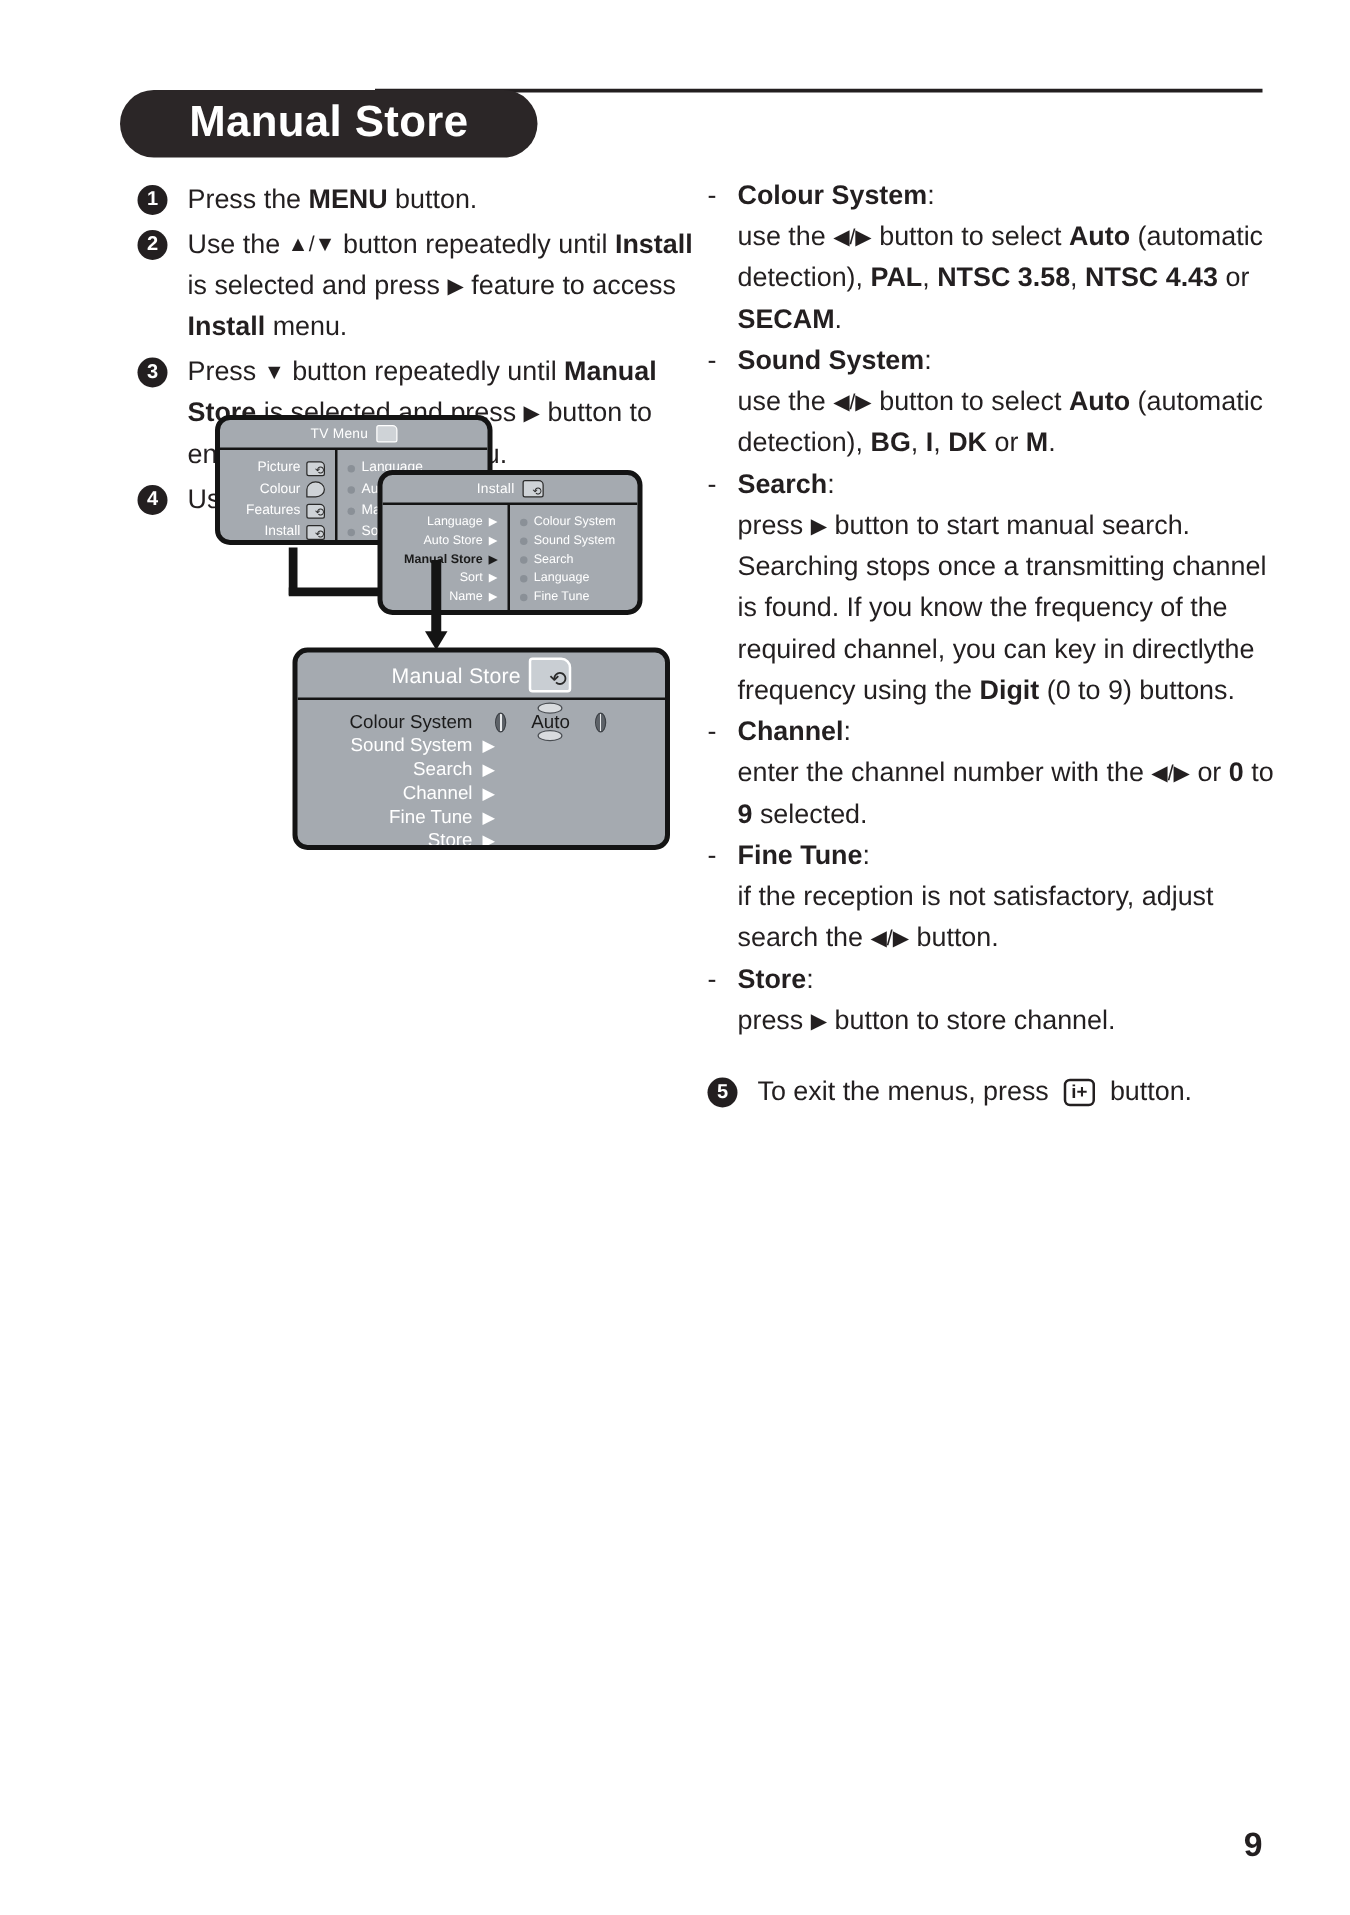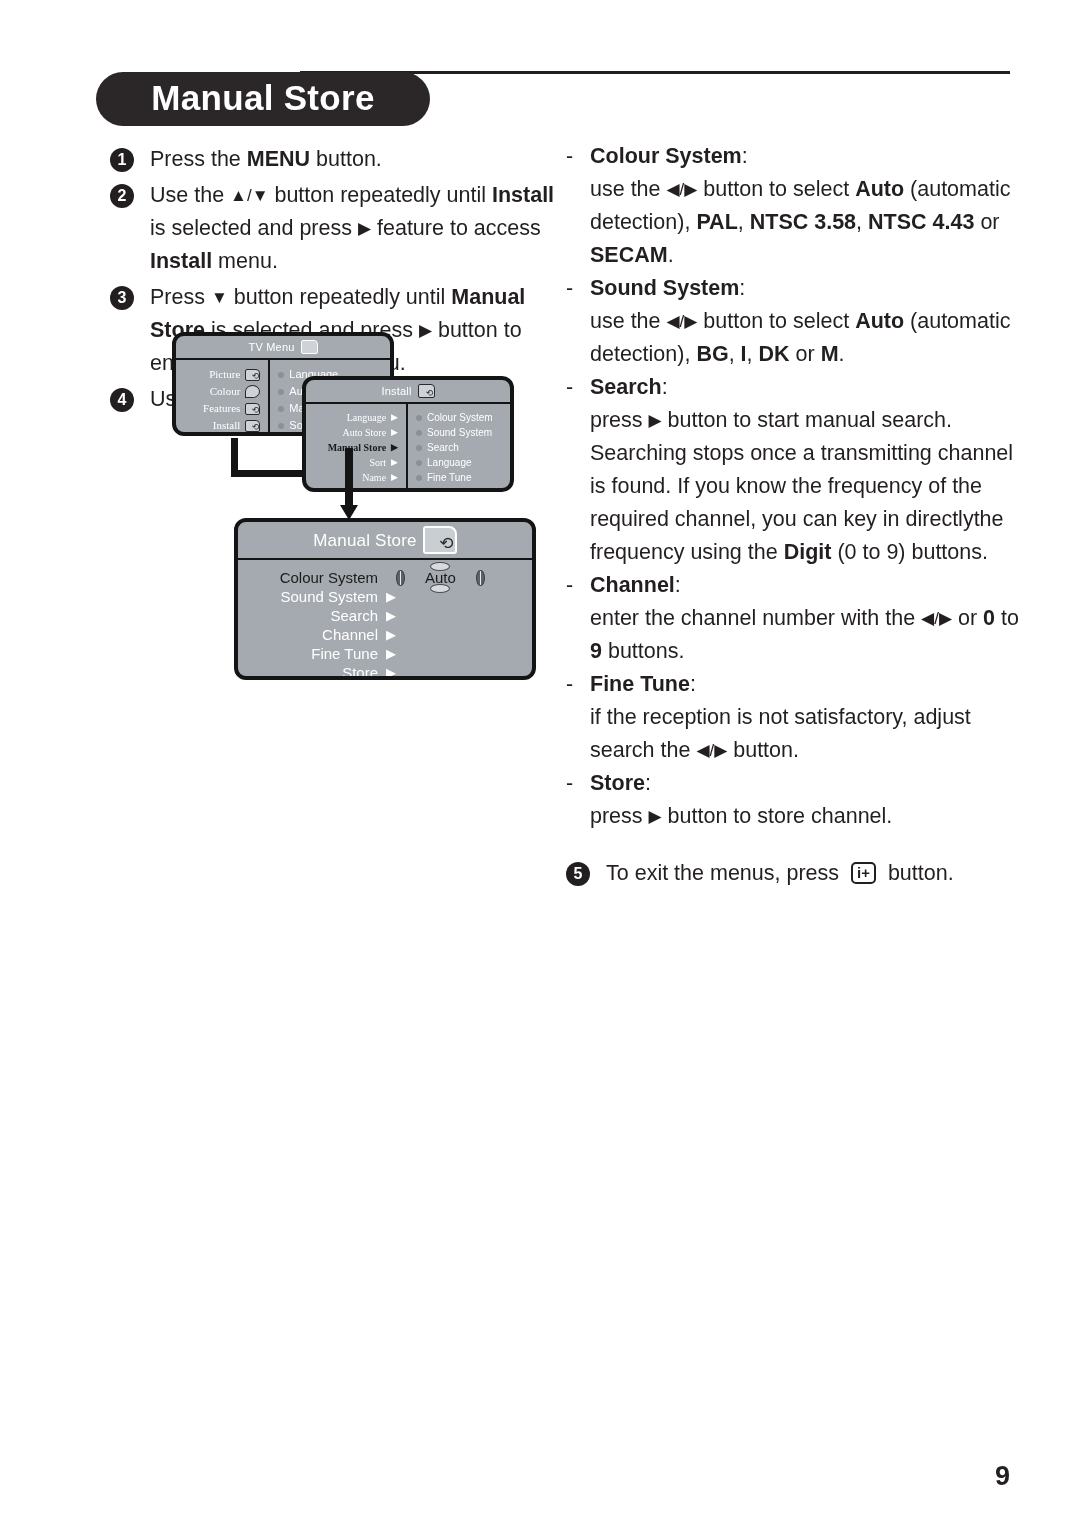--- a/index.html
+++ b/index.html
@@ -122,21 +122,21 @@
     align-items: center;
     justify-content: center;
     gap: 6px;
     border-bottom: 2px solid #141414;
     color: #ffffff;
     font-weight: normal;
     letter-spacing: .2px;
   }
   .osd .osd-body { display: flex; height: calc(100% - 24px); }
   .osd .osd-pane { padding: 6px 8px 6px 8px; box-sizing: border-box; }
-  .osd .osd-pane.left-pane  { border-right: 2px solid #141414; font-family: Liberation Serif, serif; }
+  .osd .osd-pane.left-pane  { border-right: 2px solid #141414; }
   .osd .osd-row {
     display: flex;
     align-items: center;
     gap: 5px;
     height: 17px;
     color: #ffffff;
     white-space: nowrap;
   }
   .osd .osd-row.sel { color: #1b1b1b; font-weight: bold; }
   .osd .osd-row.right-align { justify-content: flex-end; }
@@ -423,21 +423,21 @@
         <span class="tri">▶</span>
       </div>
     </div>
 </div>
 
 <div id="col-right" class="column">
   <div id="right-defs">
       <div class="defitem"><span class="dash">-</span><span class="defterm">Colour System</span><span>:</span><br><span>use the </span><span class="arw">◀/▶</span><span> button to select </span><span class="b">Auto</span><span> (automatic detection), </span><span class="b">PAL</span><span>, </span><span class="b">NTSC 3.58</span><span>, </span><span class="b">NTSC 4.43</span><span> or </span><span class="b">SECAM</span><span>.</span></div>
       <div class="defitem"><span class="dash">-</span><span class="defterm">Sound System</span><span>:</span><br><span>use the </span><span class="arw">◀/▶</span><span> button to select </span><span class="b">Auto</span><span> (automatic detection), </span><span class="b">BG</span><span>, </span><span class="b">I</span><span>, </span><span class="b">DK</span><span> or </span><span class="b">M</span><span>.</span></div>
       <div class="defitem"><span class="dash">-</span><span class="defterm">Search</span><span>:</span><br><span>press </span><span class="arw">▶</span><span> button to start manual search. Searching stops once a transmitting channel is found. If you know the frequency of the required channel, you can key in directlythe frequency using the </span><span class="b">Digit</span><span> (0 to 9) buttons.</span></div>
-      <div class="defitem"><span class="dash">-</span><span class="defterm">Channel</span><span>:</span><br><span>enter the channel number with the </span><span class="arw">◀/▶</span><span> or </span><span class="b">0</span><span> to </span><span class="b">9</span><span> buttons.</span></div>
+      <div class="defitem"><span class="dash">-</span><span class="defterm">Channel</span><span>:</span><br><span>enter the channel number with the </span><span class="arw">◀/▶</span><span> or </span><span class="b">0</span><span> to </span><span class="b">9</span><span> selected.</span></div>
       <div class="defitem"><span class="dash">-</span><span class="defterm">Fine Tune</span><span>:</span><br><span>if the reception is not satisfactory, adjust search the </span><span class="arw">◀/▶</span><span> button.</span></div>
       <div class="defitem"><span class="dash">-</span><span class="defterm">Store</span><span>:</span><br><span>press </span><span class="arw">▶</span><span> button to store channel.</span></div>
     </div>
   <div class="step" id="step5" style="margin-top:24px;">
     <span class="num">
         <span>5</span>
       </span>
     <span>To exit the menus, press</span>
     <span>&nbsp;</span><span class="ipbtn">i+</span><span>&nbsp;</span>
     <span>button.</span>

